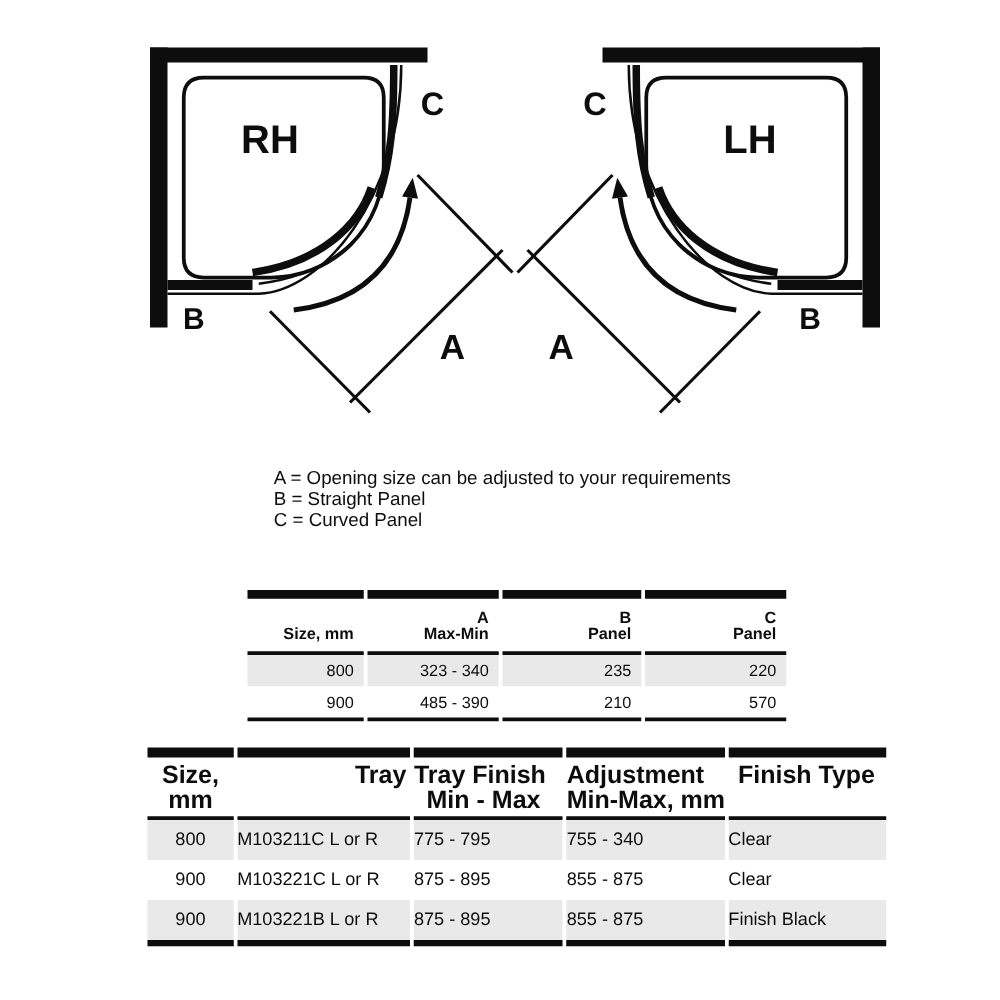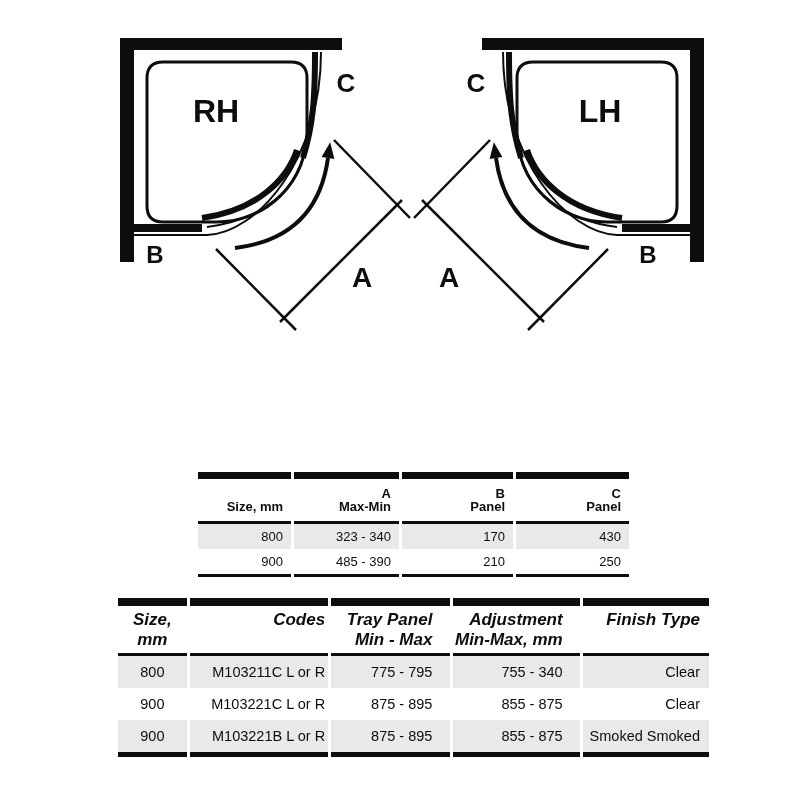--- a/index.html
+++ b/index.html
@@ -32,26 +32,26 @@
   }
   #size-table td{
     font-size:13px;height:25px;text-align:right;padding:0 8px 0 0;vertical-align:middle;
   }
   #size-table tbody tr.stripe td{background:var(--stripe);}
   #size-table tbody tr:last-child td{border-bottom:3px solid var(--ink);}
 
   
   #codes-table{left:103px;top:598px;width:597px;}
   #codes-table th{
-    font-size:17px;font-weight:bold;line-height:20px;
+    font-size:20px;font-weight:bold;line-height:20px;
     padding:4px 0 3px 0;text-align:right;vertical-align:top;
-    border-top:8px solid var(--ink);border-bottom:3px solid var(--ink);font-style:italic;
+    border-top:8px solid var(--ink);border-bottom:3px solid var(--ink);
   }
   #codes-table td{
-    font-size:14.5px;height:32px;text-align:right;padding:0;vertical-align:middle;
+    font-size:14.5px;height:32px;text-align:left;padding:0;vertical-align:middle;
   }
   #codes-table .c1{text-align:center;padding-right:0;}
   #codes-table .c2{padding-right:3px;}
   #codes-table .c3{padding-right:18px;}
   #codes-table .c4{padding-right:17px;}
   #codes-table .c5{padding-right:9px;}
   #codes-table tbody tr.stripe td{background:var(--stripe);}
   #codes-table tbody tr:last-child td{border-bottom:5px solid var(--ink);}
 </style>
 </head>
@@ -96,20 +96,25 @@
     <text x="334" y="92" font-size="26" text-anchor="middle">C</text>
     <text x="464" y="92" font-size="26" text-anchor="middle">C</text>
 
     <text x="143" y="263" font-size="24" text-anchor="middle">B</text>
     <text x="636" y="263" font-size="24" text-anchor="middle">B</text>
 
     <text x="350" y="287" font-size="28" text-anchor="middle">A</text>
     <text x="437" y="287" font-size="28" text-anchor="middle">A</text>
   </svg>
 
+  <div id="legend">
+    <div>A = Opening size can be adjusted to your requirements</div>
+    <div>B = Straight Panel</div>
+    <div>C = Curved Panel</div>
+  </div>
 
   <table id="size-table">
     <colgroup>
         <col style="width:93px">
         <col style="width:105px">
         <col style="width:111px">
         <col style="width:113px">
       </colgroup>
     <thead>
       <tr>
@@ -127,51 +132,51 @@
         <th>
             <div class="l1">C</div>
             <div class="l2">Panel</div>
           </th>
       </tr>
     </thead>
     <tbody>
       <tr class="stripe">
         <td>800</td>
         <td>323 - 340</td>
-        <td>170</td>
-        <td>430</td>
+        <td>235</td>
+        <td>220</td>
       </tr>
       <tr>
         <td>900</td>
         <td>485 - 390</td>
         <td>210</td>
-        <td>250</td>
+        <td>570</td>
       </tr>
     </tbody>
   </table>
 
   <table id="codes-table">
     <colgroup>
         <col style="width:68px">
         <col style="width:137px">
         <col style="width:118px">
         <col style="width:125px">
         <col style="width:125px">
       </colgroup>
     <thead>
       <tr>
         <th class="c1">
             <div class="l1">Size,</div>
             <div class="l2">mm</div>
           </th>
         <th class="c2">
-            <div class="l1">Codes</div>
+            <div class="l1">Tray</div>
           </th>
         <th class="c3">
-            <div class="l1">Tray Panel</div>
+            <div class="l1">Tray Finish</div>
             <div class="l2">Min - Max</div>
           </th>
         <th class="c4">
             <div class="l1">Adjustment</div>
             <div class="l2">Min-Max, mm</div>
           </th>
         <th class="c5">
             <div class="l1">Finish Type</div>
           </th>
       </tr>
@@ -189,18 +194,18 @@
         <td class="c2">M103221C L or R</td>
         <td class="c3">875 - 895</td>
         <td class="c4">855 - 875</td>
         <td class="c5">Clear</td>
       </tr>
       <tr class="stripe">
         <td class="c1">900</td>
         <td class="c2">M103221B L or R</td>
         <td class="c3">875 - 895</td>
         <td class="c4">855 - 875</td>
-        <td class="c5">Smoked Smoked</td>
+        <td class="c5">Finish Black</td>
       </tr>
     </tbody>
   </table>
 
 </div>
 
 </body></html>

